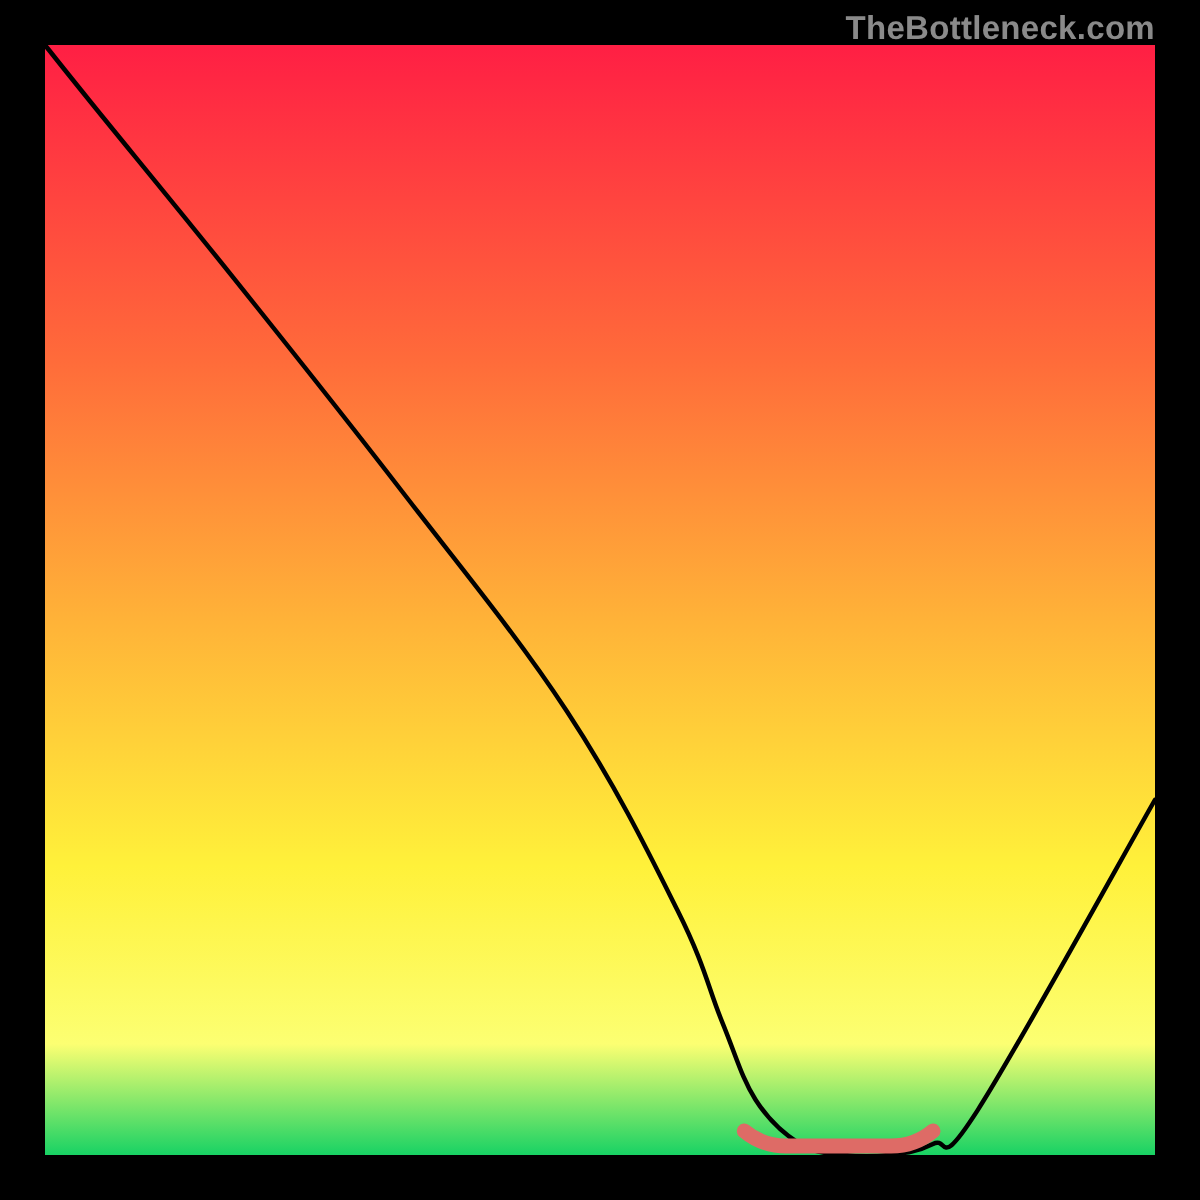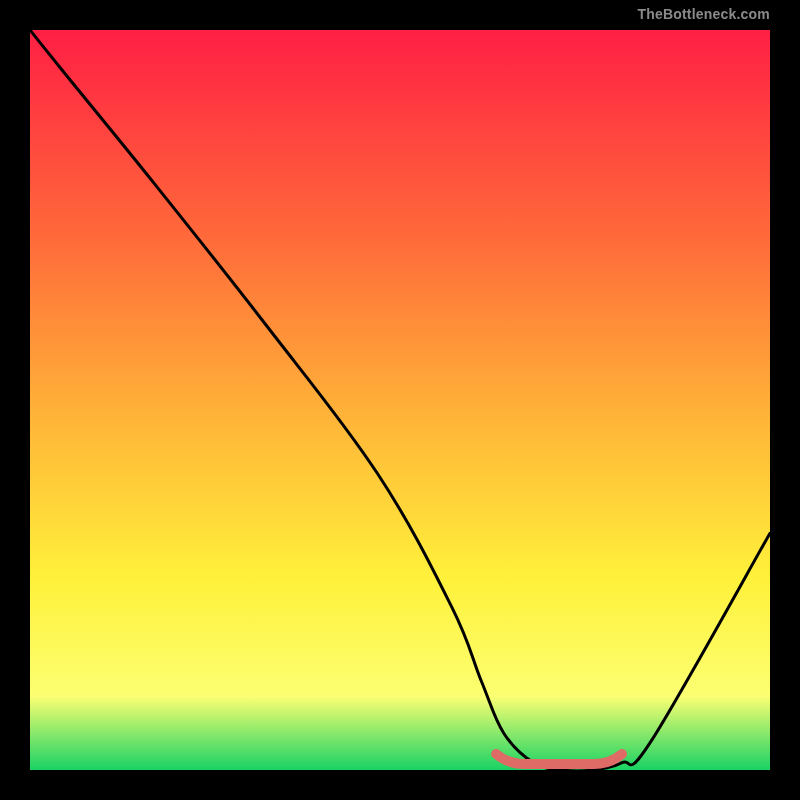--- a/index.html
+++ b/index.html
@@ -38,21 +38,21 @@
     left: 0;
     top: 0;
     width: 740px;
     height: 740px;
   }
   .watermark {
     position: absolute;
     top: 6px;
     right: 30px;
     font-family: Arial, Helvetica, sans-serif;
-    font-size: 14px;
+    font-size: 22px;
     font-weight: bold;
     color: #8a8a8a;
     letter-spacing: 0.2px;
   }
 </style>
 </head>
 <body>
 
 <div class="frame">
   <div class="watermark" style="color: rgb(138, 138, 138);">TheBottleneck.com</div>

